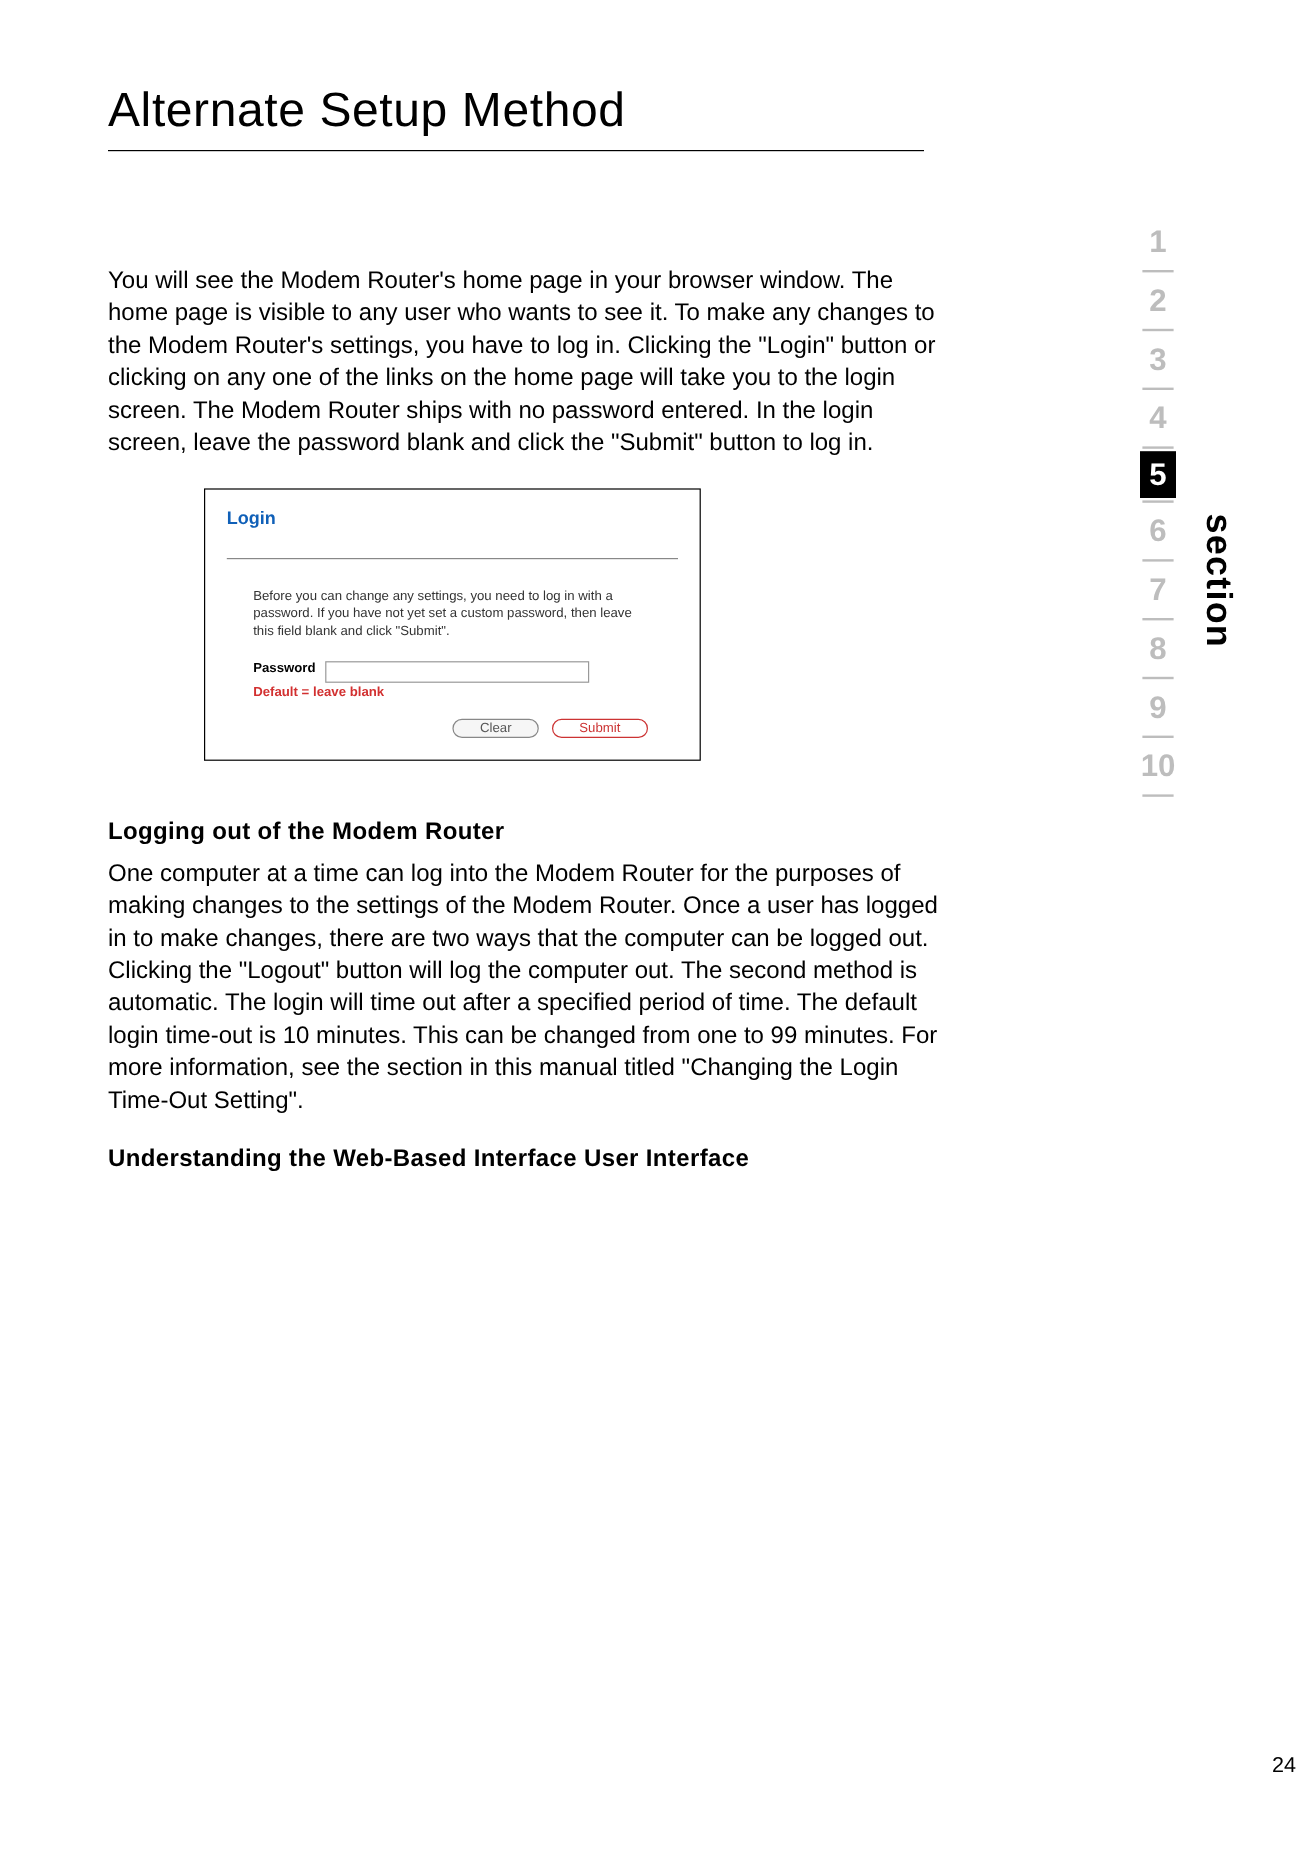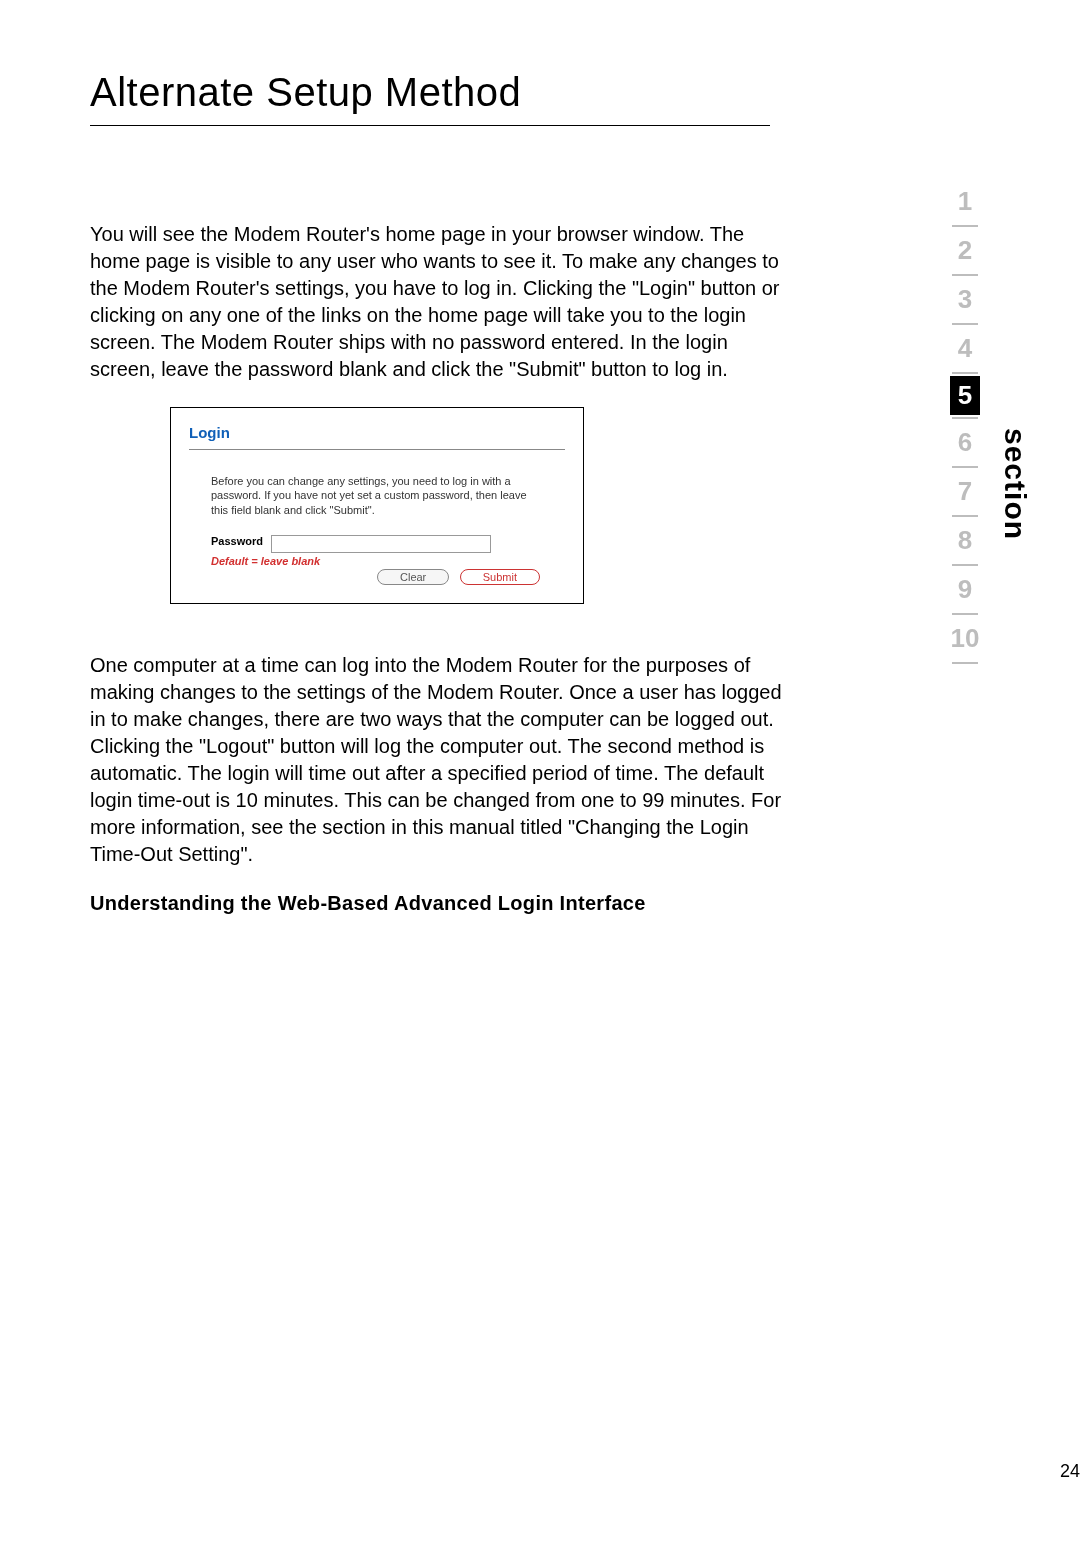--- a/index.html
+++ b/index.html
@@ -46,21 +46,21 @@
     width: 414px;
     border: 1.5px solid #000;
     background: #fff;
     padding: 16px 18px 18px 18px;
     font-family: Verdana, Geneva, sans-serif;
   }
   .login-title {
     color: #1060b8;
     font-size: 15px;
     font-weight: bold;
-    margin-bottom: 8px;
+    margin-bottom: 24px;
   }
   .login-hr {
     border: none;
     border-top: 1px solid #888;
     margin-bottom: 24px;
   }
   .login-body {
     padding: 0 22px;
   }
   .login-text {
@@ -82,22 +82,21 @@
   .login-input {
     border: 1px solid #999;
     height: 18px;
     width: 220px;
     background: #fff;
   }
   .login-hint {
     font-size: 11px;
     color: #d23030;
     font-weight: bold;
-    margin-bottom: 0;
-    font-style: italic;
+    margin-bottom: 14px;
   }
   .login-buttons {
     text-align: right;
   }
   .pill-btn {
     display: inline-block;
     border: 1px solid #888;
     border-radius: 10px;
     padding: 1px 22px;
     font-size: 11px;
@@ -179,23 +178,24 @@
         </div>
         <div class="login-hint">Default = leave blank</div>
         <div class="login-buttons">
           <span class="pill-btn">Clear</span>
           <span class="pill-btn red">Submit</span>
         </div>
       </div>
     </div>
 
     <div class="gap-large"></div>
+    <div class="subhead">Logging out of the Modem Router</div>
     <div class="para">One computer at a time can log into the Modem Router for the purposes of making changes to the settings of the Modem Router. Once a user has logged in to make changes, there are two ways that the computer can be logged out. Clicking the "Logout" button will log the computer out. The second method is automatic. The login will time out after a specified period of time. The default login time-out is 10 minutes. This can be changed from one to 99 minutes. For more information, see the section in this manual titled "Changing the Login Time-Out Setting".</div>
 
-    <div class="subhead">Understanding the Web-Based Advanced Login Interface</div>
+    <div class="subhead">Understanding the Web-Based Interface User Interface</div>
   </div>
 </div>
 
 <div class="section-nav">
   <div class="sec-num">1</div>
   <hr class="sec-sep">
   <div class="sec-num">2</div>
   <hr class="sec-sep">
   <div class="sec-num">3</div>
   <hr class="sec-sep">

